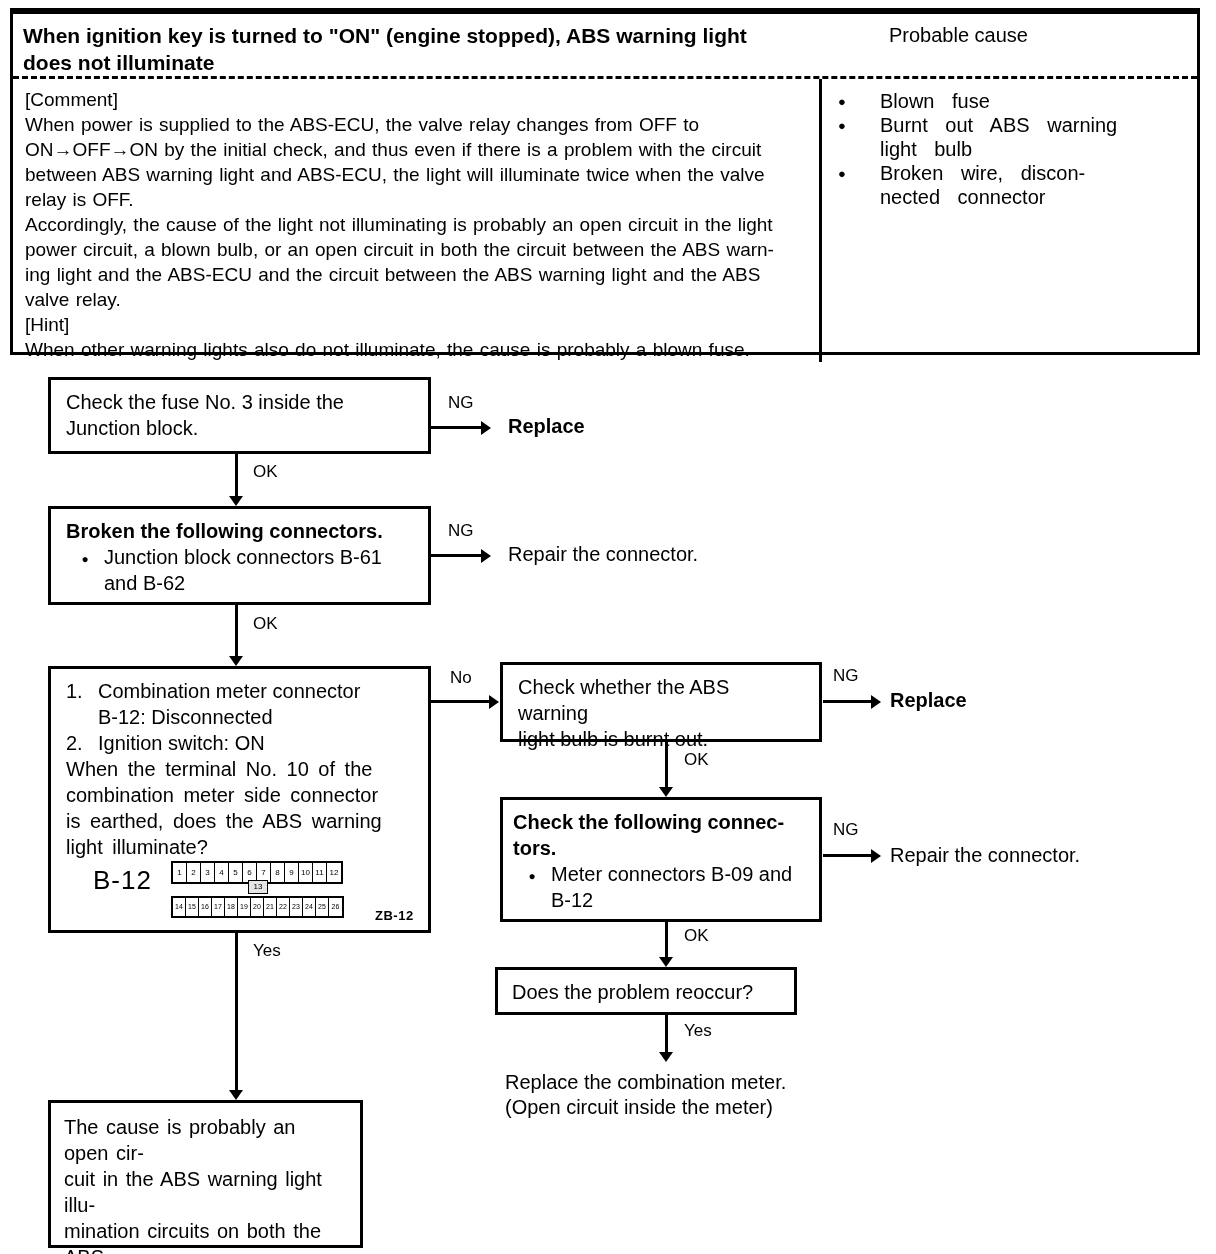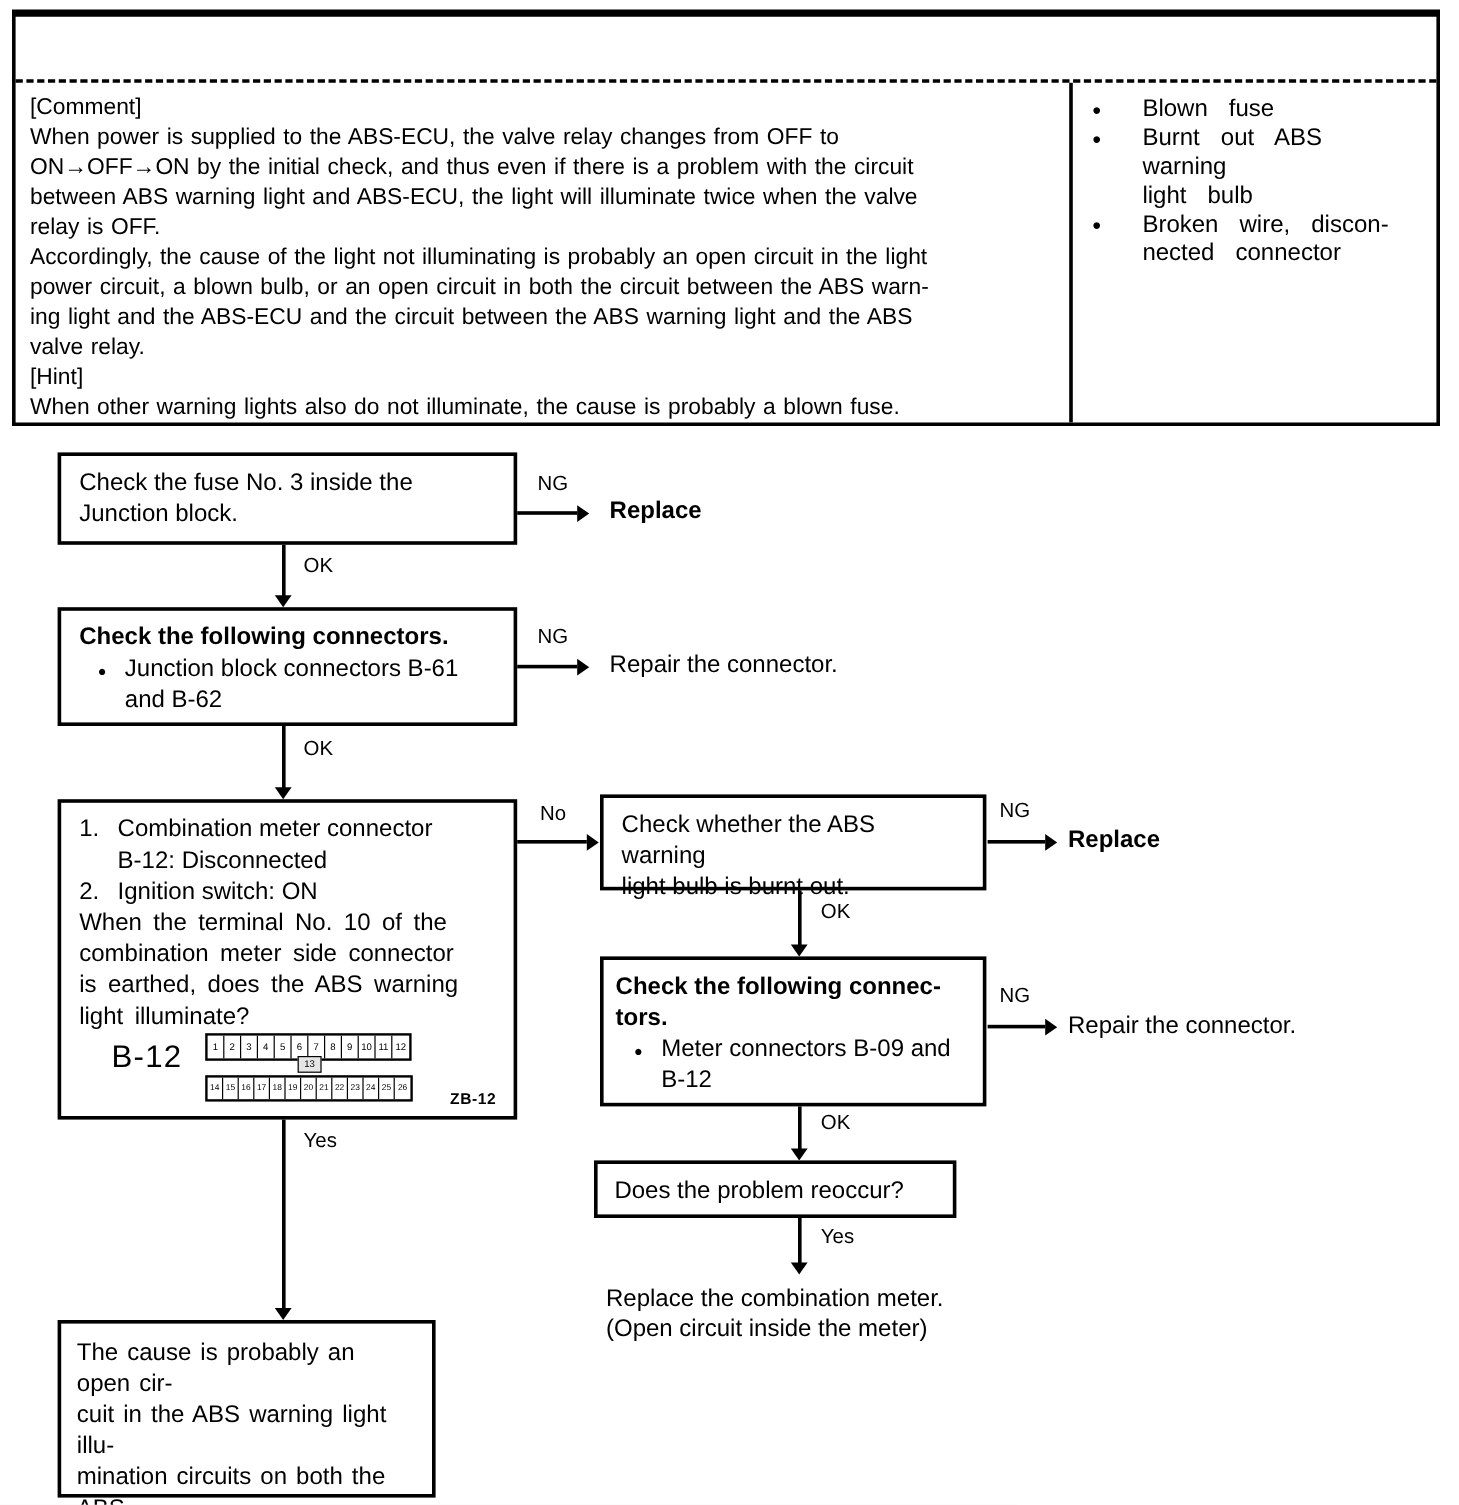--- a/index.html
+++ b/index.html
@@ -12,21 +12,21 @@
   
   .header-table {
     position:absolute; left:10px; top:8px; width:1190px; height:347px;
     border:3px solid #000; border-top-width:6px; display:flex; flex-direction:column;
   }
   .header-row-title { display:flex; height:66px; border-bottom:3px dashed #000; }
   .title-cell { flex:1; padding:8px 10px 0 10px; font-size:21px; font-weight:bold; line-height:27px; white-space:pre-line; }
   .cause-label-cell { width:322px; padding:10px 14px 0 14px; font-size:20px; }
   .header-row-body { display:flex; flex:1; }
   .comment-cell { flex:1; padding:8px 12px 0 12px; font-size:19px; line-height:25px; white-space:pre-line; word-spacing:1px; }
-  .causes-cell { width:306px; border-left:3px solid #000; padding:10px 10px 0 10px; }
+  .causes-cell { width:378px; border-left:3px solid #000; padding:10px 10px 0 10px; }
   .causes-list { list-style:none; font-size:20px; line-height:24px; word-spacing:12px; }
   .causes-list li { position:relative; padding-left:48px; margin-bottom:0px; white-space:pre-line; }
   .causes-list li::before { content:"●"; position:absolute; left:6px; top:1px; font-size:13px; word-spacing:0; }
 
   
   .fbox { position:absolute; border:3px solid #000; background:#fff; font-size:20px; line-height:26px; }
   .fbox .pad { padding:9px 15px; }
   .pre { white-space:pre-line; }
   .bold { font-weight:bold; }
   .bullet-row { display:flex; }
@@ -60,20 +60,23 @@
     font-size:8px; display:flex; align-items:center; justify-content:center; background:#e5e5e5; }
   .conn-code { position:absolute; font-size:13px; font-weight:bold; letter-spacing:0.5px; }
 </style>
 </head>
 <body>
 
 <div class="page">
 
   <div class="header-table">
     <div class="header-row-title">
+      <div class="title-cell">When ignition key is turned to "ON" (engine stopped), ABS warning light
+does not illuminate</div>
+      <div class="cause-label-cell">Probable cause</div>
     </div>
     <div class="header-row-body">
       <div class="comment-cell">[Comment]
 When power is supplied to the ABS-ECU, the valve relay changes from OFF to
 ON→OFF→ON by the initial check, and thus even if there is a problem with the circuit
 between ABS warning light and ABS-ECU, the light will illuminate twice when the valve
 relay is OFF.
 Accordingly, the cause of the light not illuminating is probably an open circuit in the light
 power circuit, a blown bulb, or an open circuit in both the circuit between the ABS warn-
 ing light and the ABS-ECU and the circuit between the ABS warning light and the ABS
@@ -99,21 +102,21 @@
   <div class="hl" style="left:431px; top:426px; width:50px;"></div>
   <div class="ah-right" style="left:481px; top:421px;"></div>
   <span class="flow-label" style="left:448px; top:393px;">NG</span>
   <span class="result-text bold" style="left:508px; top:414px;">Replace</span>
   <div class="vl" style="left:235px; top:454px; height:43px;"></div>
   <div class="ah-down" style="left:229px; top:496px;"></div>
   <span class="flow-label" style="left:253px; top:462px;">OK</span>
 
   <div class="fbox" style="left:48px; top:506px; width:383px; height:99px;">
     <div class="pad">
-      <div class="bold">Check the following connectors.</div>
+      <div class="bold">Broken the following connectors.</div>
       <div class="bullet-row">
         <span class="bullet-dot">●</span>
         <span class="bullet-text">Junction block connectors B-61
 and  B-62</span>
       </div>
     </div>
   </div>
   <div class="hl" style="left:431px; top:554px; width:50px;"></div>
   <div class="ah-right" style="left:481px; top:549px;"></div>
   <span class="flow-label" style="left:448px; top:521px;">NG</span>

